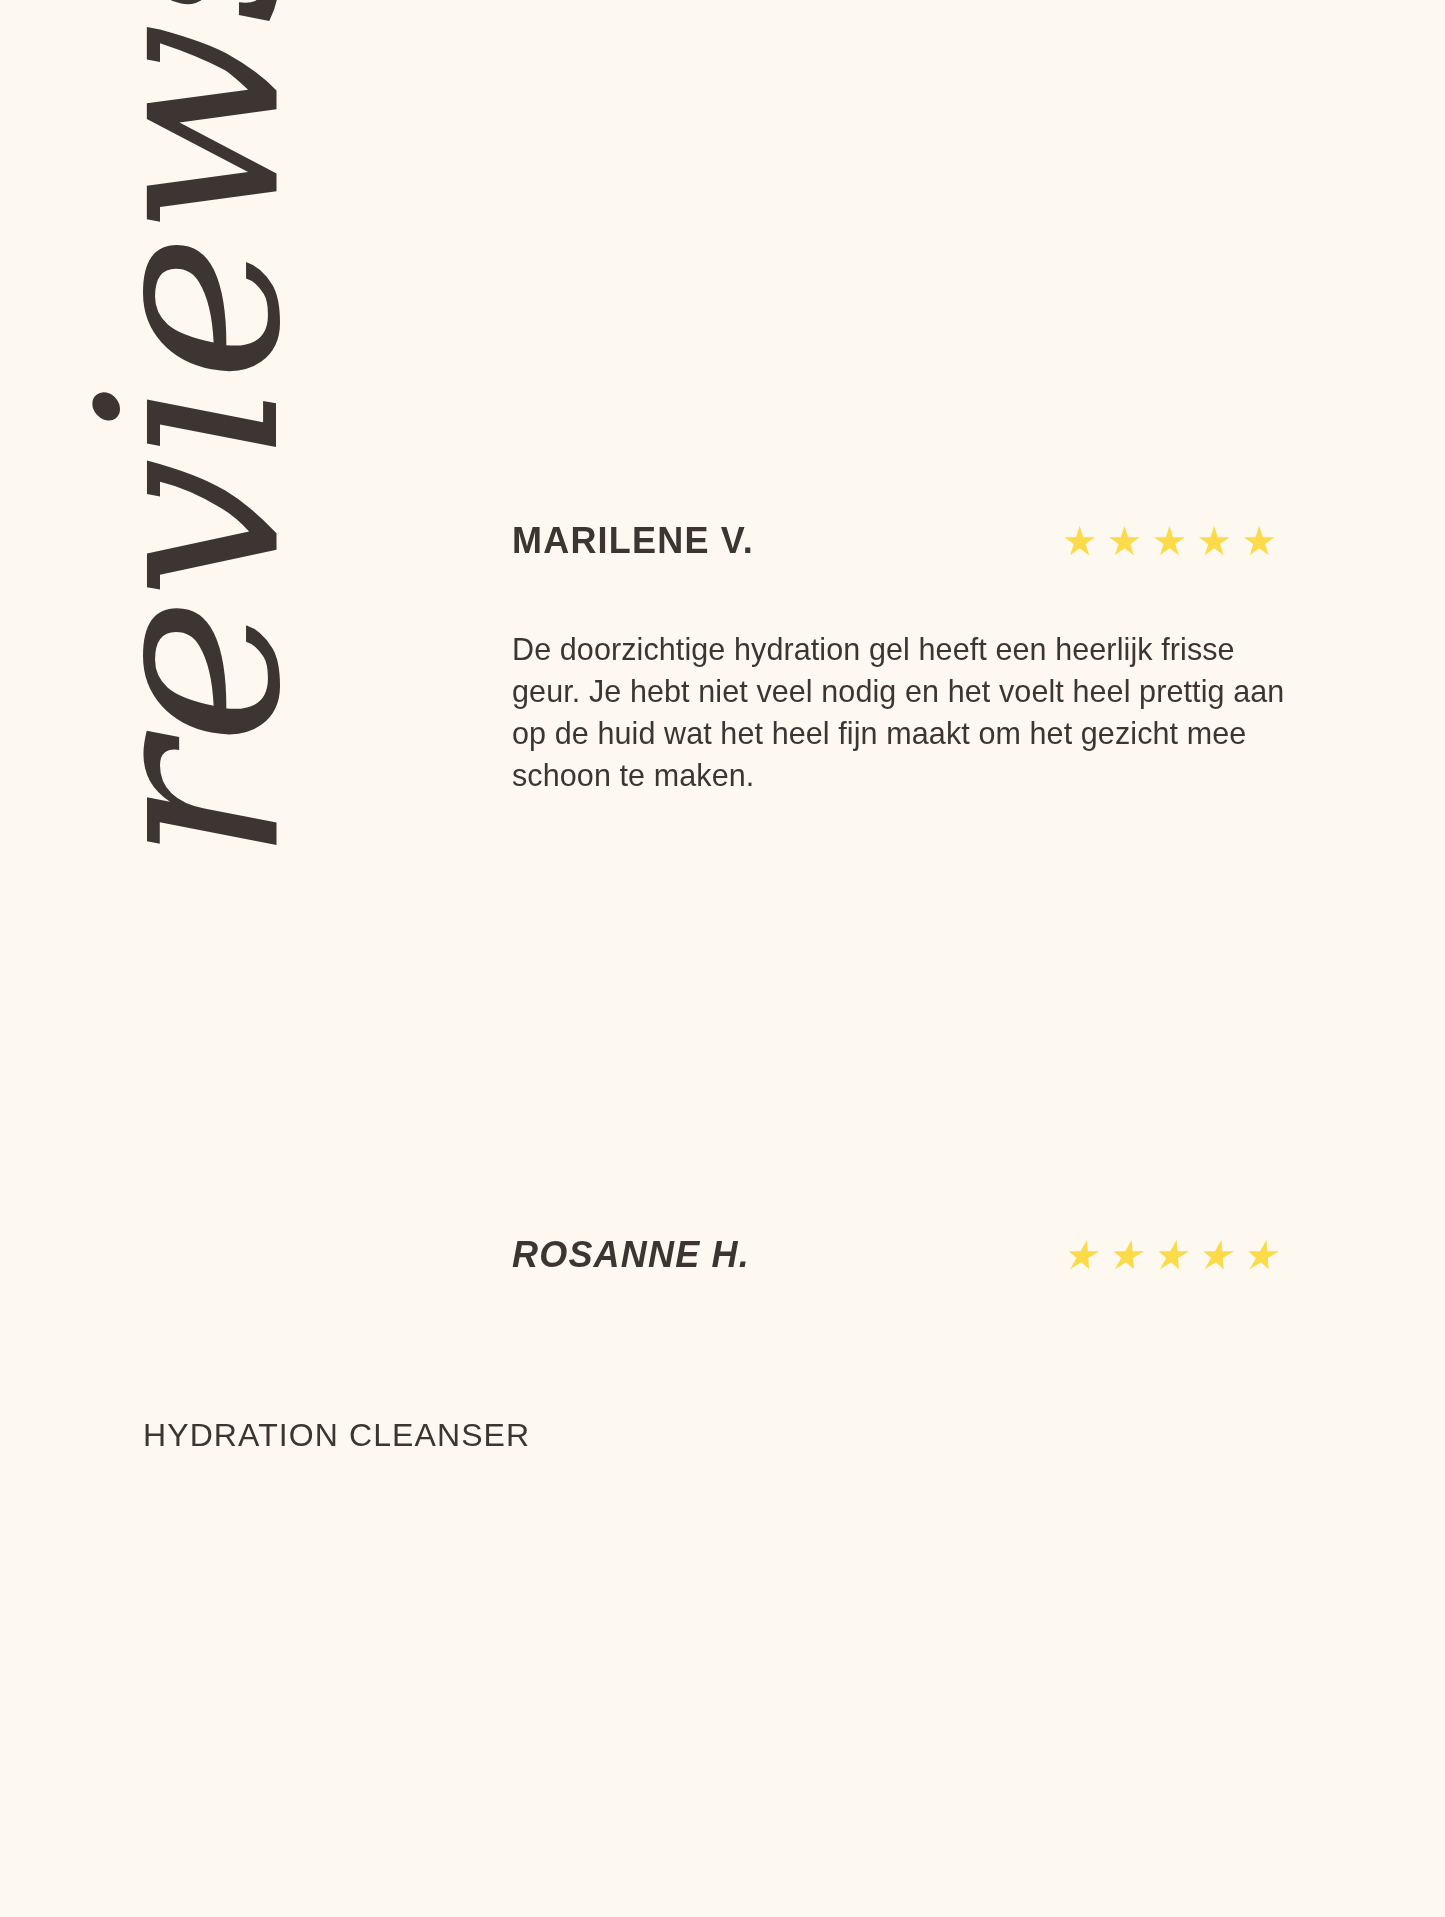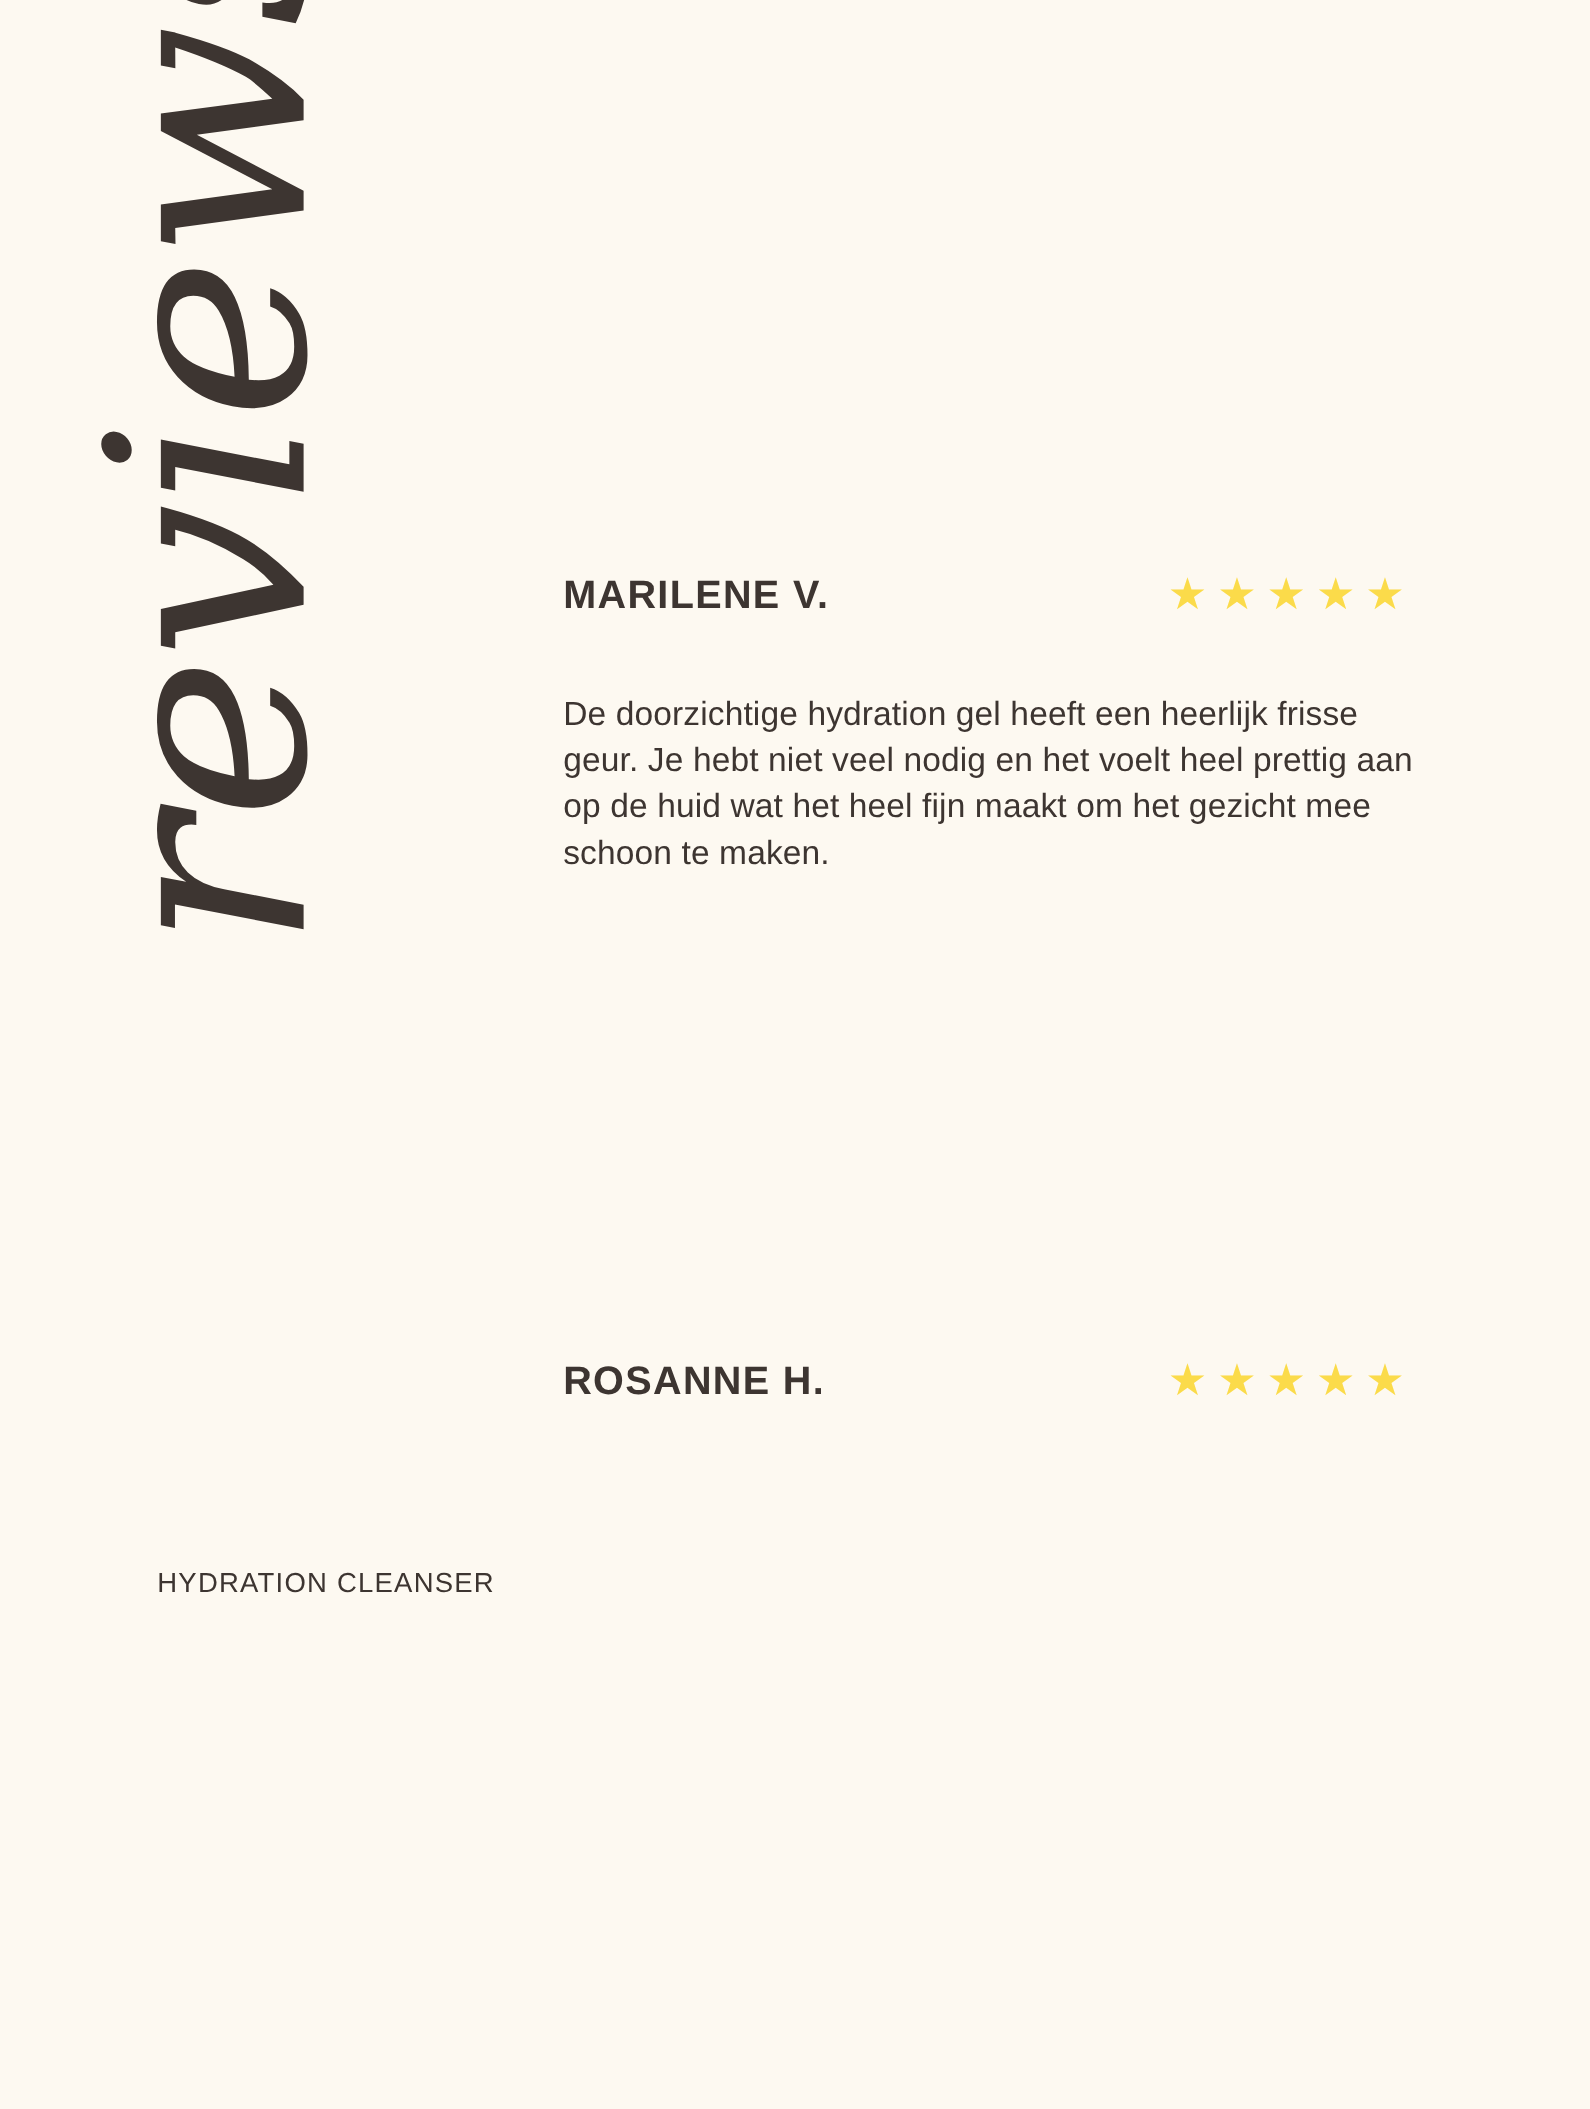--- a/index.html
+++ b/index.html
@@ -51,20 +51,21 @@
     left: 512px;
     top: 520px;
     width: 780px;
   }
 
   .review {
     margin-bottom: 0;
   }
   .review + .review {
     margin-top: 438px;
+    font-style: italic;
   }
 
   .review-head {
     display: flex;
     align-items: center;
     justify-content: space-between;
     width: 765px;
   }
 
   .reviewer-name {
@@ -98,21 +99,21 @@
     letter-spacing: 0.1px;
   }
   .review-body.narrow { width: 800px; }
 
   
   .footer {
     position: absolute;
     left: 143px;
     bottom: 463px;
     font-family: "Liberation Sans", sans-serif;
-    font-size: 25px;
+    font-size: 32px;
     letter-spacing: 1.1px;
     color: #3d3531;
     text-transform: uppercase;
   }
 </style>
 </head>
 <body>
 
 <div class="page">
 

